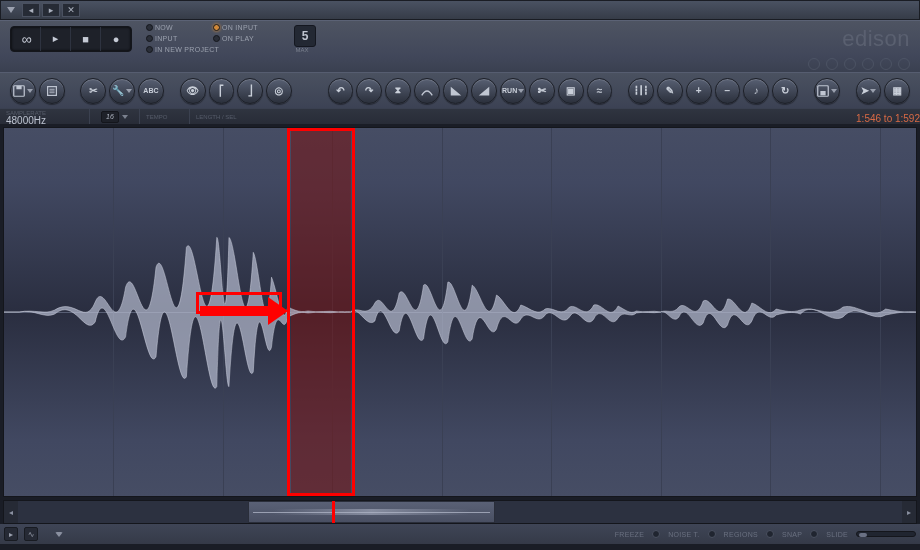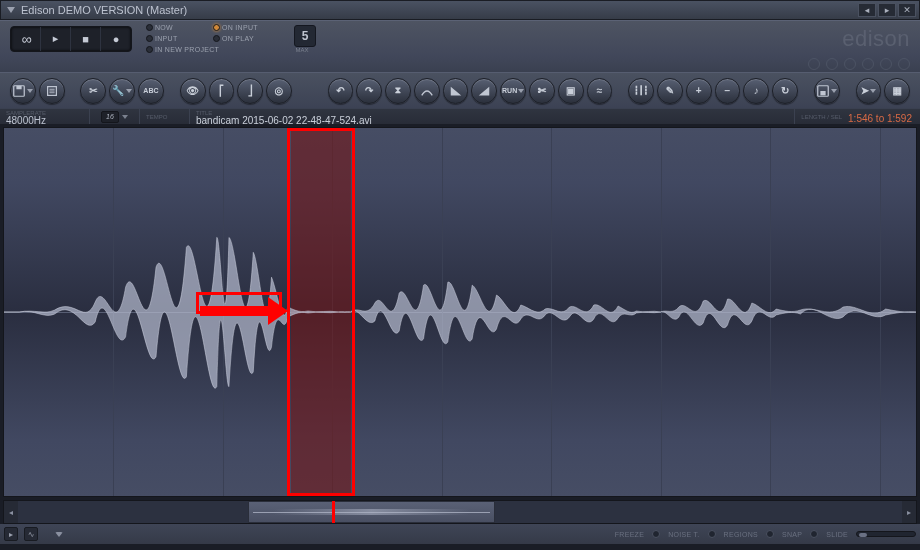--- a/index.html
+++ b/index.html
@@ -37,21 +37,21 @@
 .tb .g { font-size:10px; color:#c9cfd9; font-weight:bold;}
 .tb .tri { width:0;height:0;border-left:3px solid transparent;border-right:3px solid transparent;border-top:4px solid #9aa0ae;margin-left:1px;}
 .sep { width:10px; }
 
 
 .infobar { height:16px; background:linear-gradient(#2f3440,#282c37); display:flex; align-items:flex-end; font-size:8px; color:#6e7582; border-top:1px solid #3a4050;}
 .infobar .sect { padding:0 6px; border-right:1px solid #3b4150; height:100%; display:flex; flex-direction:column; justify-content:center; line-height:8px;}
 .infobar .sectlabel { font-size:6px; color:#565c6a;}
 .infobar .val { font-size:10px; color:#bcc2cf;}
 .infobar .titleval { font-size:10px; color:#c9cfd9;}
-.infobar .right { margin-left:auto; padding-right:8px; color:#d86a45; font-size:10px;}
+.infobar .right { margin-left:auto; color:#d86a45; font-size:10px;}
 .fmtbox { width:18px; height:12px; background:#1e2129; border:1px solid #14161c; border-radius:2px; display:flex; align-items:center; justify-content:center; color:#aeb4c0; font-size:7px; font-style:italic;}
 
 
 .wavewrap { position:relative; height:370px; background:linear-gradient(#464d64 0%,#414861 15%,#2a2e40 50%,#414861 85%,#464d64 100%); border:1px solid #14161c; margin:3px;}
 .gridv { position:absolute; top:0; bottom:0; width:1px; background:#3a4054;}
 .centerline { position:absolute; left:0; right:0; top:50%; height:1px; background:#585f74;}
 
 svg.wave { position:absolute; left:0; top:0; width:100%; height:100%;}
 .wave path { fill:#b7bcd0; stroke:#d0d4e2; stroke-width:0.5; fill-opacity:0.7;}
 
@@ -77,21 +77,20 @@
 .bb-radio { width:8px; height:8px; border-radius:50%; border:1px solid #4a5060; background:#202530;}
 .bb-slider { width:60px; height:6px; background:#202530; border:1px solid #14161c; border-radius:3px; position:relative;}
 .bb-slider::after{content:"";position:absolute;left:2px;top:1px;width:8px;height:4px;background:#6a7184;border-radius:2px;}
 
 </style>
 </head>
 <body>
 
 <div class="titlebar">
   <span class="tri"></span>
-  <span class="title">Edison DEMO VERSION (Master)</span>
   <div class="wbtn">◂</div>
   <div class="wbtn">▸</div>
   <div class="wbtn">✕</div>
 </div>
 
 <div class="topstrip">
   <div class="transport">
     <div class="tbtn loop">∞</div>
     <div class="tbtn">▸</div>
     <div class="tbtn">■</div>
@@ -253,24 +252,20 @@
     <span class="sectlabel">SAMPLERATE</span>
     <span class="val">48000Hz</span>
   </div>
   <div class="sect" style="width:50px;align-items:center;flex-direction:row;gap:3px">
 
     <span class="fmtbox">16</span>
     <span class="tri" style="width:0;height:0;border-left:3px solid transparent;border-right:3px solid transparent;border-top:4px solid #7a808e"></span>
   </div>
   <div class="sect" style="width:50px">
     <span class="sectlabel">TEMPO</span>
-  </div>
-  <div class="sect" style="flex:1">
-    <span class="sectlabel">TITLE</span>
-    <span class="titleval">bandicam 2015-06-02 22-48-47-524.avi</span>
   </div>
   <div class="sect" style="border:none">
     <span class="sectlabel" style="text-align:right">LENGTH / SEL</span>
   </div>
   <span class="right">1:546 to 1:592</span>
 </div>
 
 <div class="wavewrap">
   <div class="centerline"></div>
 

